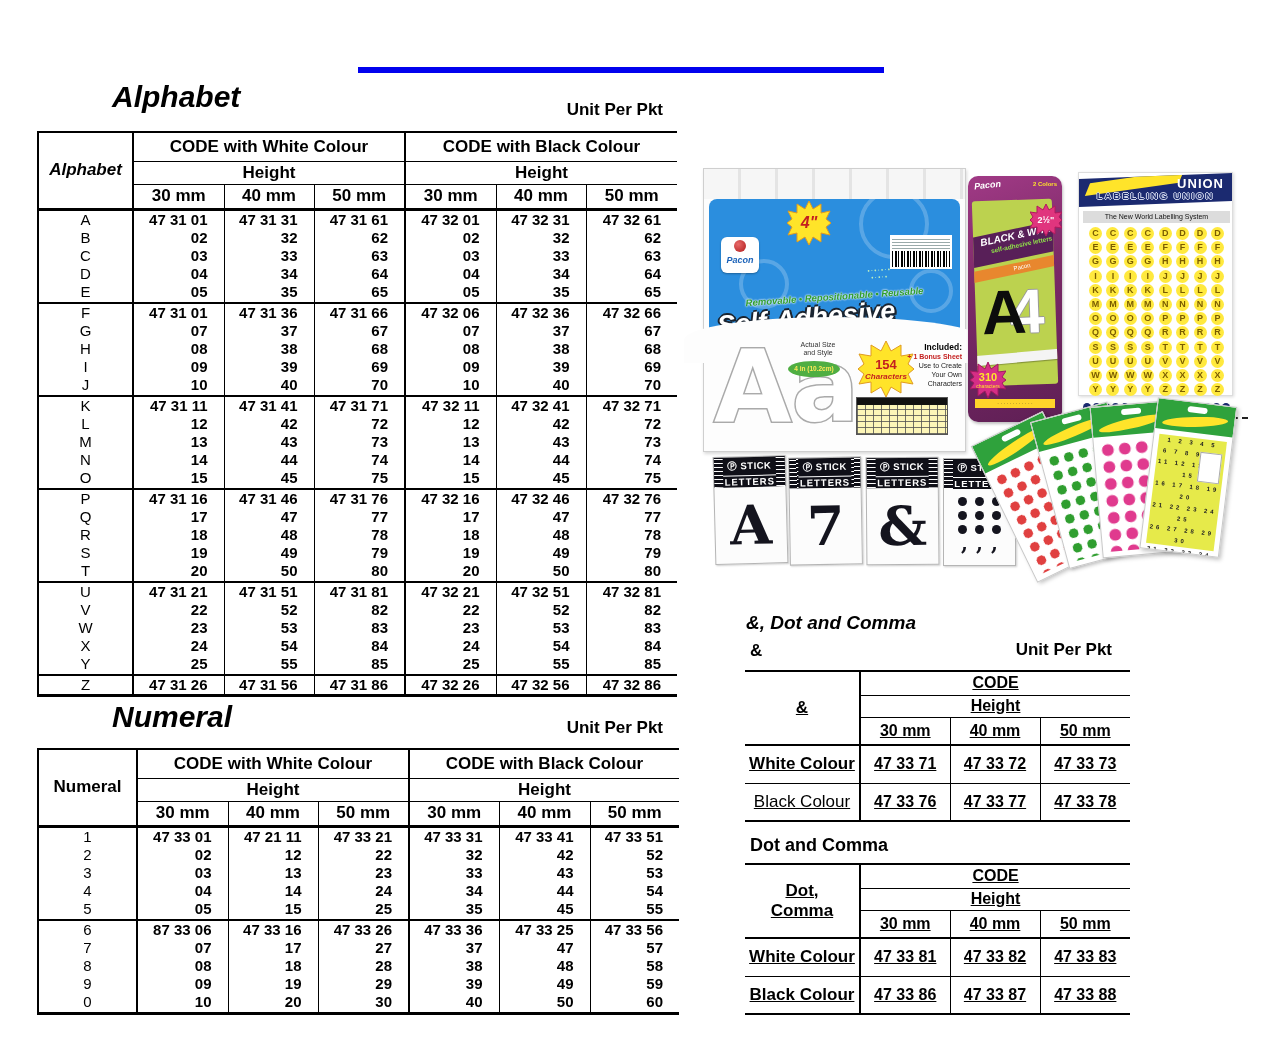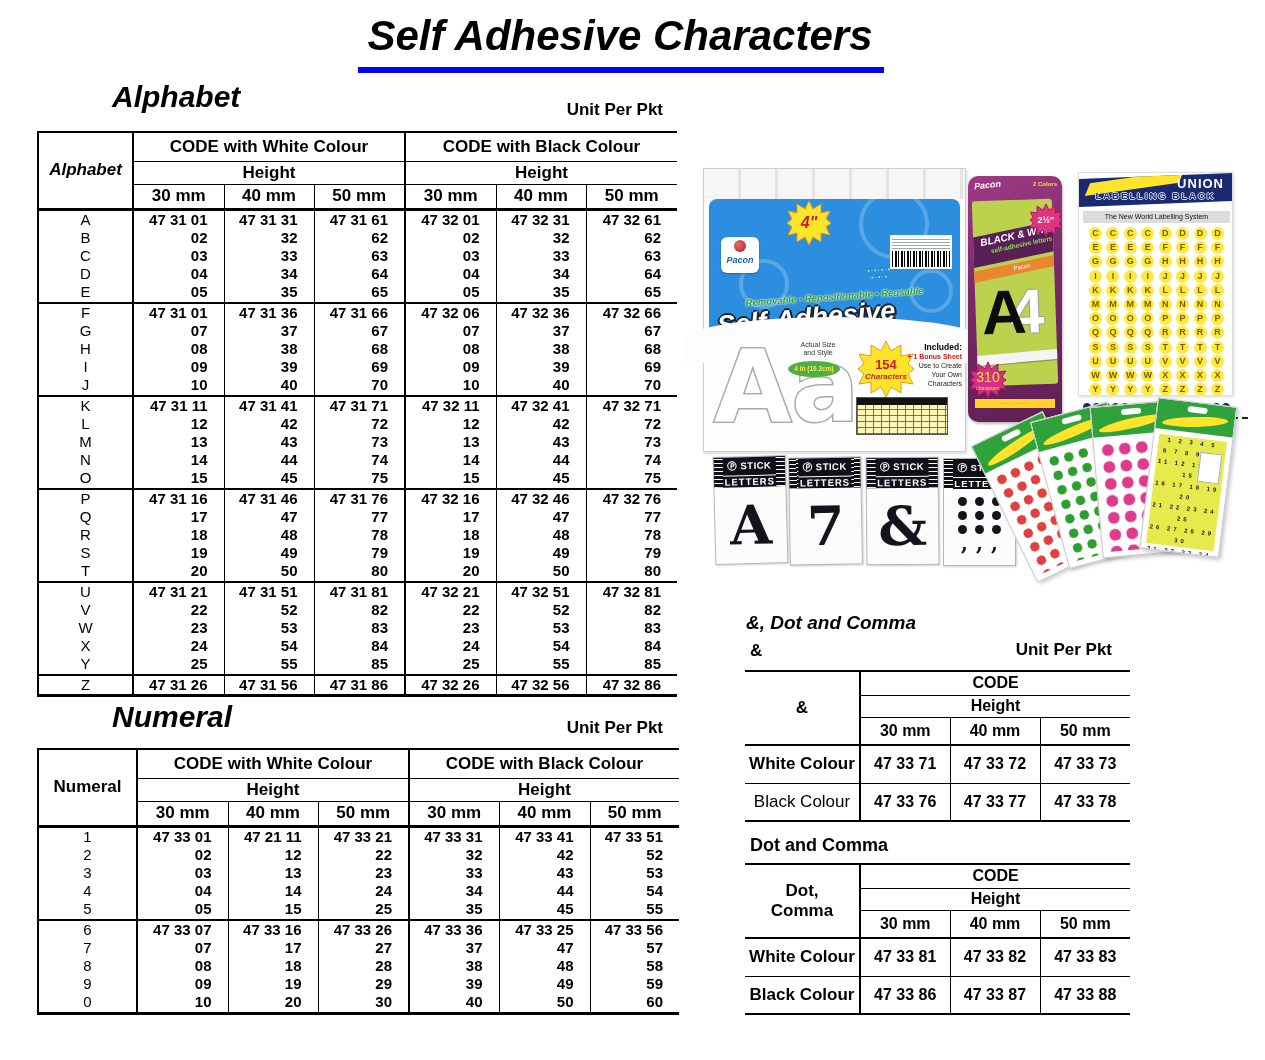--- a/index.html
+++ b/index.html
@@ -32,21 +32,21 @@
   table.grouped tbody td.code { text-align:right; padding-right:16px; font-weight:bold;
     border-right:1px solid #000; }
   table.grouped tbody td.c3 { border-right:2px solid #000; }
   table.grouped tbody td.c6 { border-right:none; }
   table.alpha-tbl thead th.rowhead { font-style:italic; }
 
   
   table.mini { border-collapse:collapse; table-layout:fixed;
     border-top:2px solid #000; border-bottom:2px solid #000; }
   table.mini td { text-align:center; vertical-align:middle; font-size:16px; font-weight:bold;
-    border:1px solid #000; }
+    border:1px solid #000;text-decoration:underline; }
   table.mini tr td:first-child { border-left:none; }
   table.mini tr td:last-child { border-right:none; }
   table.mini td.rh { border-left:none; border-right:2px solid #000; font-size:17px; }
   table.mini tr.mmrow { border-bottom:2px solid #000; }
   table.mini td.plain { font-weight:normal; }
 
   
   .pack1 { left:703px; top:168px; width:263px; height:284px; background:#fdfdfd;
     border:1px solid #cfcfcf; box-shadow:1px 2px 3px rgba(0,0,0,.15); }
   .pack1 .bagtop { left:0; top:0; width:100%; height:30px;
@@ -180,21 +180,20 @@
   .fanpack .fbody.nums { background:#e6ea4a; font-size:6px; line-height:11px; color:#222;
     text-align:center; letter-spacing:3px; font-weight:bold; }
   .fanpack .wlabel { position:absolute; right:8px; top:48px; width:22px; height:30px; background:#fff;
     border:1px solid #aaa; }
 </style>
 </head>
 <body>
 
 <div class="page">
 
-  <div class="abs main-title">Self Adhesive Characters</div>
   <div class="abs title-rule"></div>
 
   <div class="abs sec-heading" style="left:112px; top:80px;">Alphabet</div>
   <div class="abs unit-label" style="left:548px; top:100px; width:115px; text-align:right;">Unit Per Pkt</div>
   <table class="abs grouped alpha-tbl" id="alphabet-table" style="left:37px; top:131px; width:639px;">
       <colgroup>
         <col style="width: 95px;">
         <col style="width: 91px;">
         <col style="width: 90px;">
         <col style="width: 91px;">
@@ -543,21 +542,21 @@
           <td class="code">15</td>
           <td class="code c3">25</td>
           <td class="code">35</td>
           <td class="code">45</td>
           <td class="code c6">55</td>
         </tr>
       </tbody>
       <tbody>
         <tr>
           <td class="lbl">6</td>
-          <td class="code">47 33 07</td>
+          <td class="code">87 33 06</td>
           <td class="code">47 33 16</td>
           <td class="code c3">47 33 26</td>
           <td class="code">47 33 36</td>
           <td class="code">47 33 25</td>
           <td class="code c6">47 33 56</td>
         </tr>
         <tr>
           <td class="lbl">7</td>
           <td class="code">07</td>
           <td class="code">17</td>
@@ -750,33 +749,33 @@
       <svg width="32" height="32" viewBox="0 0 32 32">
           <polygon points="16,0 19,6 25,2 25,9 32,8 29,13 32,16 29,19 32,24 25,23 25,30 19,26 16,32 13,26 7,30 7,23 0,24 3,19 0,16 3,13 0,8 7,9 7,2 13,6" fill="#e0357e" stroke="#b01a5e" stroke-width="1"></polygon>
         </svg>
       <div class="stxt" style="font-size:9px; font-weight:bold; color:#fff;">2½"</div>
     </div>
     <div class="star" style="left:2px; top:186px; width:36px; height:36px;">
       <svg width="36" height="36" viewBox="0 0 36 36">
           <polygon points="18,0 21,7 28,2 28,10 36,9 32,15 36,18 32,21 36,27 28,26 28,34 21,29 18,36 15,29 8,34 8,26 0,27 4,21 0,18 4,15 0,9 8,10 8,2 15,7" fill="#d62e86" stroke="#a01a60" stroke-width="1"></polygon>
         </svg>
       <div class="stxt">
-        <div style="font-size:14px; font-weight:normal; color:#ffe42a;">310</div>
+        <div style="font-size:11px; font-weight:bold; color:#ffe42a;">310</div>
         <div style="font-size:5px; color:#ffe42a;">characters</div>
       </div>
     </div>
     <div class="abs ylw">· · · · · · · · · · · ·</div>
   </div>
 
   <div class="abs pack3">
     <div class="abs hdr">
       <div class="abs swoosh"></div>
       <div class="abs uname">UNION</div>
     </div>
-    <div class="abs lsys">LABELLING BLACK</div>
+    <div class="abs lsys">LABELLING UNION</div>
     <div class="abs strip">The New World Labelling System</div>
     <div class="abs grid" id="union-grid">
         <div class="row">
           <div class="dotletter">C</div>
           <div class="dotletter">C</div>
           <div class="dotletter">C</div>
           <div class="dotletter">C</div>
           <div class="dotletter">D</div>
           <div class="dotletter">D</div>
           <div class="dotletter">D</div>

